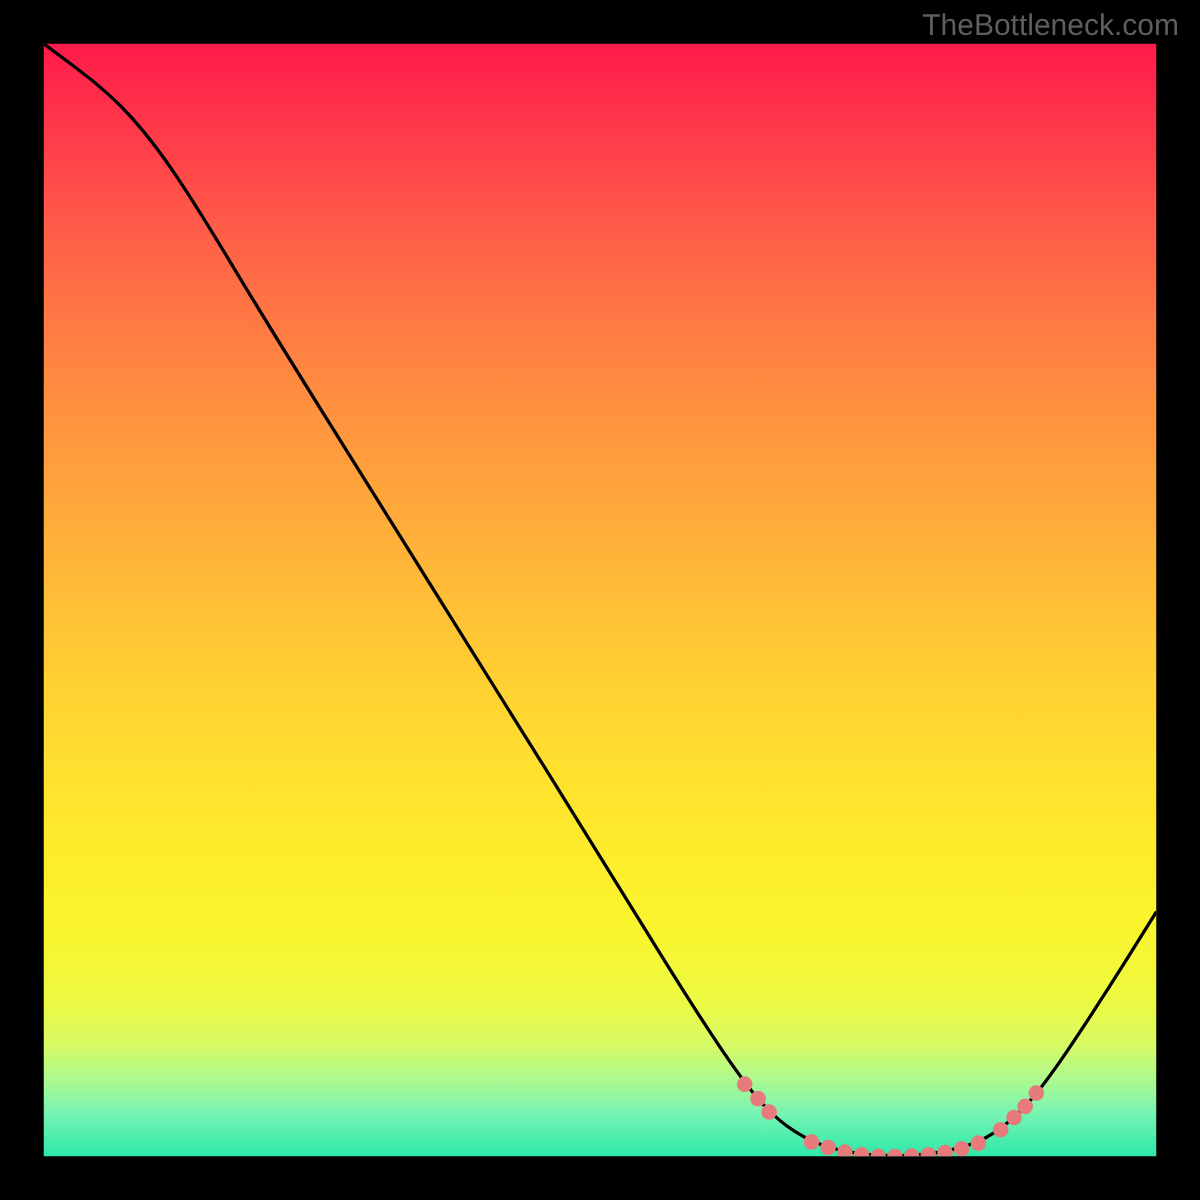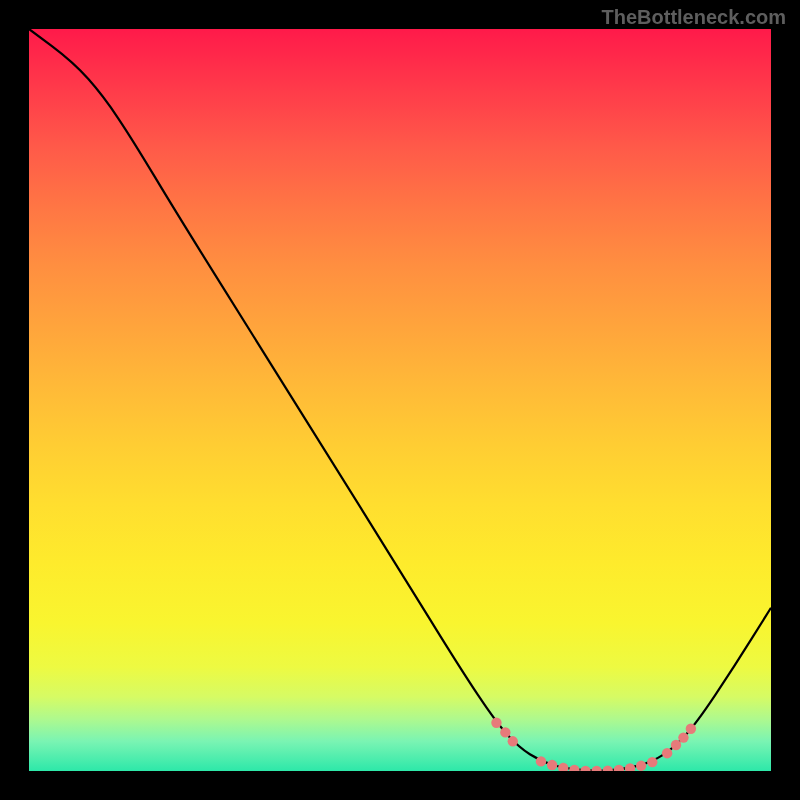--- a/index.html
+++ b/index.html
@@ -9,21 +9,21 @@
     background: #000;
     position: relative;
     font-family: Arial, sans-serif;
   }
   .watermark {
     position: absolute;
     top: 6px;
     right: 14px;
     color: #5e5e5e;
     font-size: 20px;
-    font-weight: 700;
+    font-weight: 400;
     z-index: 10;
   }
   .plot-area {
     position: absolute;
     left: 29px;
     top: 29px;
     width: 742px;
     height: 742px;
     overflow: hidden;
   }

